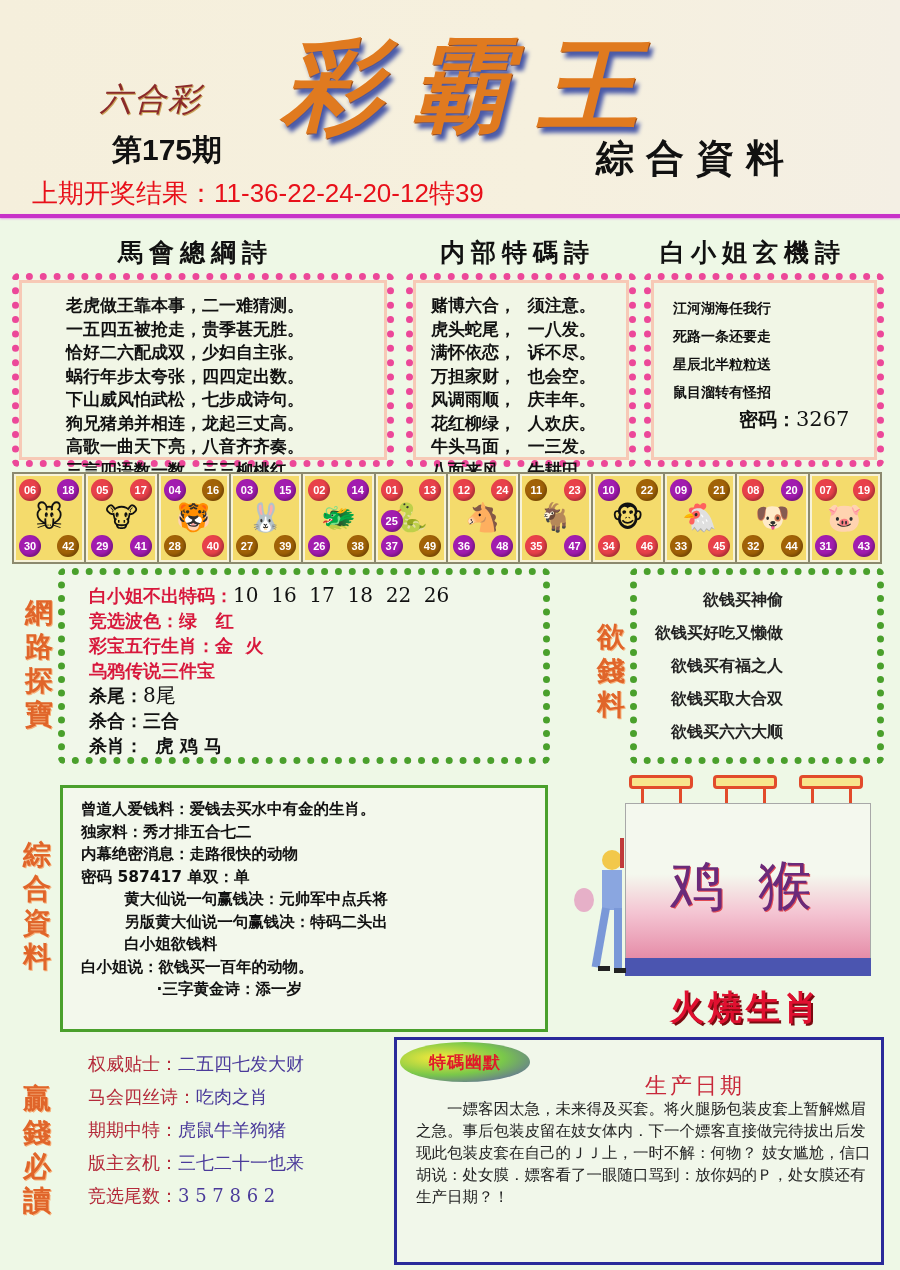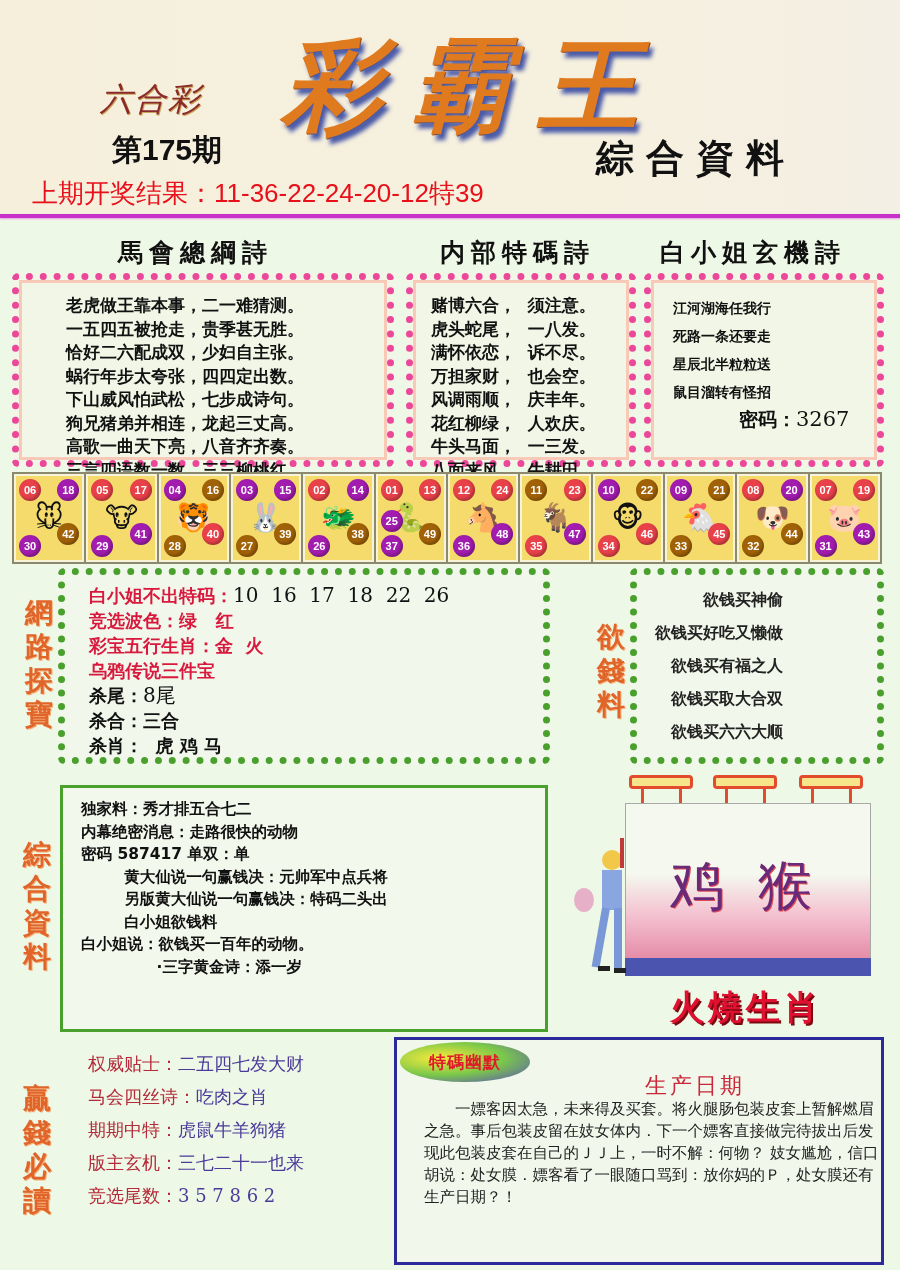--- a/index.html
+++ b/index.html
@@ -87,21 +87,21 @@
     display: flex; align-items: center; justify-content: center;
     font-family: "Liberation Sans", sans-serif;
     box-shadow: inset -2px -2px 3px rgba(0,0,0,0.25);
   }
   .ball.red { background: #e8414a; }
   .ball.blue { background: #a21caf; }
   .ball.green { background: #a16207; }
   .b-tl { left: 3px; top: 3px; }
   .b-tr { right: 3px; top: 3px; }
   .b-bl { left: 3px; bottom: 3px; }
-  .b-br { right: 3px; bottom: 15px; }
+  .b-br { right: 3px; bottom: 3px; }
   .b-ml { left: 3px; top: 34px; }
   .zanimal {
     position: absolute; left: 50%; top: 50%; transform: translate(-50%, -50%);
     font-size: 28px; line-height: 1;
   }
 
   
   .vlabel {
     width: 34px; font-size: 28px; font-weight: bold; line-height: 34px;
     color: #e0652a; text-align: center; font-family: "DejaVu Serif", serif;
@@ -156,21 +156,21 @@
     align-items: center; justify-content: center; letter-spacing: 1px;
     font-family: "DejaVu Serif", serif;
   }
   .humor-title {
     left: 645px; top: 1048px; font-size: 22px; color: #c8283a; letter-spacing: 3px;
     font-family: "DejaVu Serif", serif;
     margin-top: 23px;
   }
   .humor-body {
     left: 416px; top: 1098px; width: 458px; font-size: 15.5px; line-height: 22px;
-    font-family: "DejaVu Serif", serif; color: #222; text-indent: 2em; margin-left: 8px;
+    font-family: "DejaVu Serif", serif; color: #222; text-indent: 2em;
   }
 </style>
 </head>
 <body>
 
 <div class="abs header"></div>
 <div class="abs brand-small">六合彩</div>
 <div class="abs brand-big">彩霸王</div>
 <div class="abs issue">第175期</div>
 <div class="abs subtitle">綜合資料</div>
@@ -318,20 +318,21 @@
 </div>
 
 <div class="abs vlabel" style="left:20px; top:838px;" id="vl-comp">
     <div>綜</div>
     <div>合</div>
     <div>資</div>
     <div>料</div>
   </div>
 <div class="abs comp-box">
   <div style="position:absolute; left:18px; top:10px;" id="comp-lines">
+      <div class="comp-line">曾道人爱钱料：爱钱去买水中有金的生肖。</div>
       <div class="comp-line">独家料：秀才排五合七二</div>
       <div class="comp-line">内幕绝密消息：走路很快的动物</div>
       <div class="comp-line">密码 587417 单双：单</div>
       <div class="comp-line">        黄大仙说一句赢钱决：元帅军中点兵将</div>
       <div class="comp-line">        另版黄大仙说一句赢钱决：特码二头出</div>
       <div class="comp-line">        白小姐欲钱料</div>
       <div class="comp-line">白小姐说：欲钱买一百年的动物。</div>
       <div class="comp-line">              ·三字黄金诗：添一岁</div>
     </div>
 </div>

